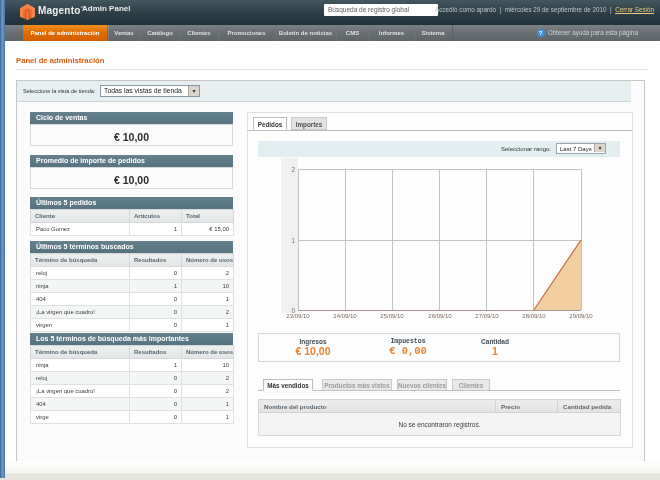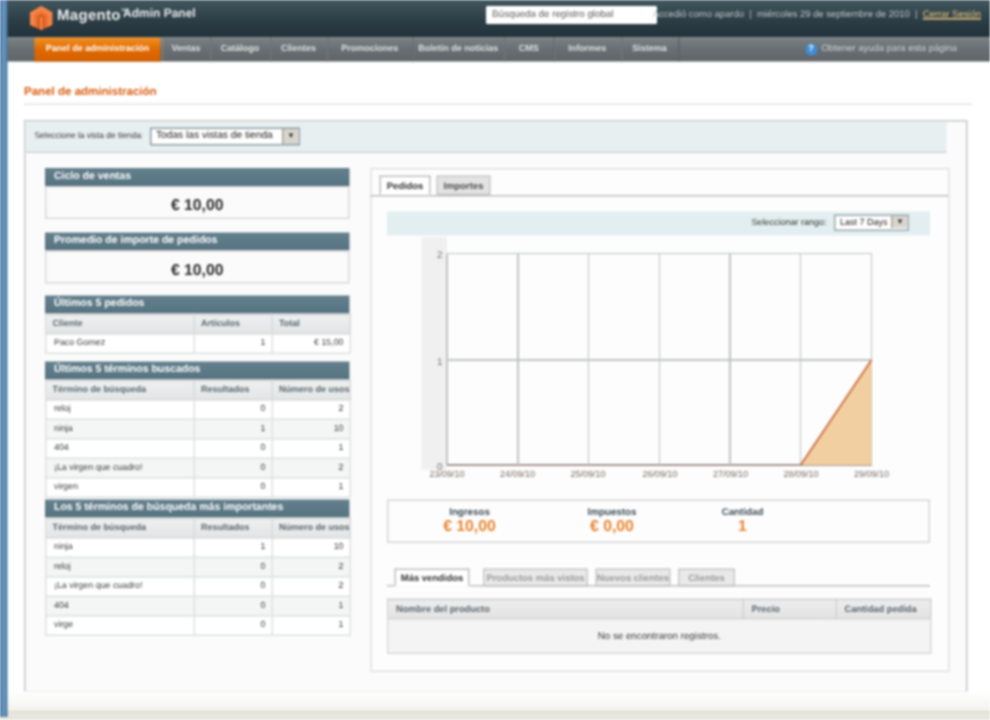--- a/index.html
+++ b/index.html
@@ -66,21 +66,21 @@
   .rtab.off.dk{color:#4f4f4f;background:#e3e3e3;}
   #rango{left:258px;top:141px;width:362px;height:16px;background:#e3eef0;}
   #rangolab{position:absolute;top:0;height:16px;line-height:16px;font-size:6px;color:#333;right:69px;}
   #rangosel{position:absolute;right:14px;top:2px;width:50px;height:11px;background:#fff;border:1px solid #9aa5ad;
     font-size:6px;line-height:11px;padding-left:3px;color:#222;box-sizing:border-box;}
   
   #stats{left:258px;top:333px;width:362px;height:29px;border:1px solid #d5d5d5;background:#fdfdfd;
     display:flex;box-sizing:border-box;}
   .st{flex:1;text-align:center;padding-top:4px;}
   .stl{font-size:6.5px;font-weight:bold;color:#3e4c55;}
-  .st:nth-child(1){flex:0 0 108px;}.st:nth-child(2){flex:0 0 82px;}.st:nth-child(3){flex:0 0 92px;}.st:nth-child(4){flex:1;padding-right:13px;}
+  .st:nth-child(1){flex:0 0 108px;}.st:nth-child(2){flex:0 0 82px;font-family:Liberation Mono, monospace;}.st:nth-child(3){flex:0 0 92px;}.st:nth-child(4){flex:1;padding-right:13px;}
   .stv{font-size:10.5px;font-weight:bold;color:#e9832d;margin-top:0px;}
   
   #btabline{left:258px;top:390px;width:362px;height:1px;background:#bfbfbf;}
   #btable{left:258px;top:399px;width:362px;}
   table.bt{border-collapse:collapse;width:362px;font-size:6.2px;table-layout:fixed;}
   table.bt th{background:linear-gradient(#ededed,#e2e2e2);color:#5a666e;font-weight:bold;text-align:left;
     border:1px solid #d2d2d2;padding:0 0 0 5px;height:12px;}
   table.bt td{border:1px solid #d8d8d8;background:#f4f4f4;height:20px;text-align:center;
     font-size:6.5px;color:#3a3a3a;}
   

